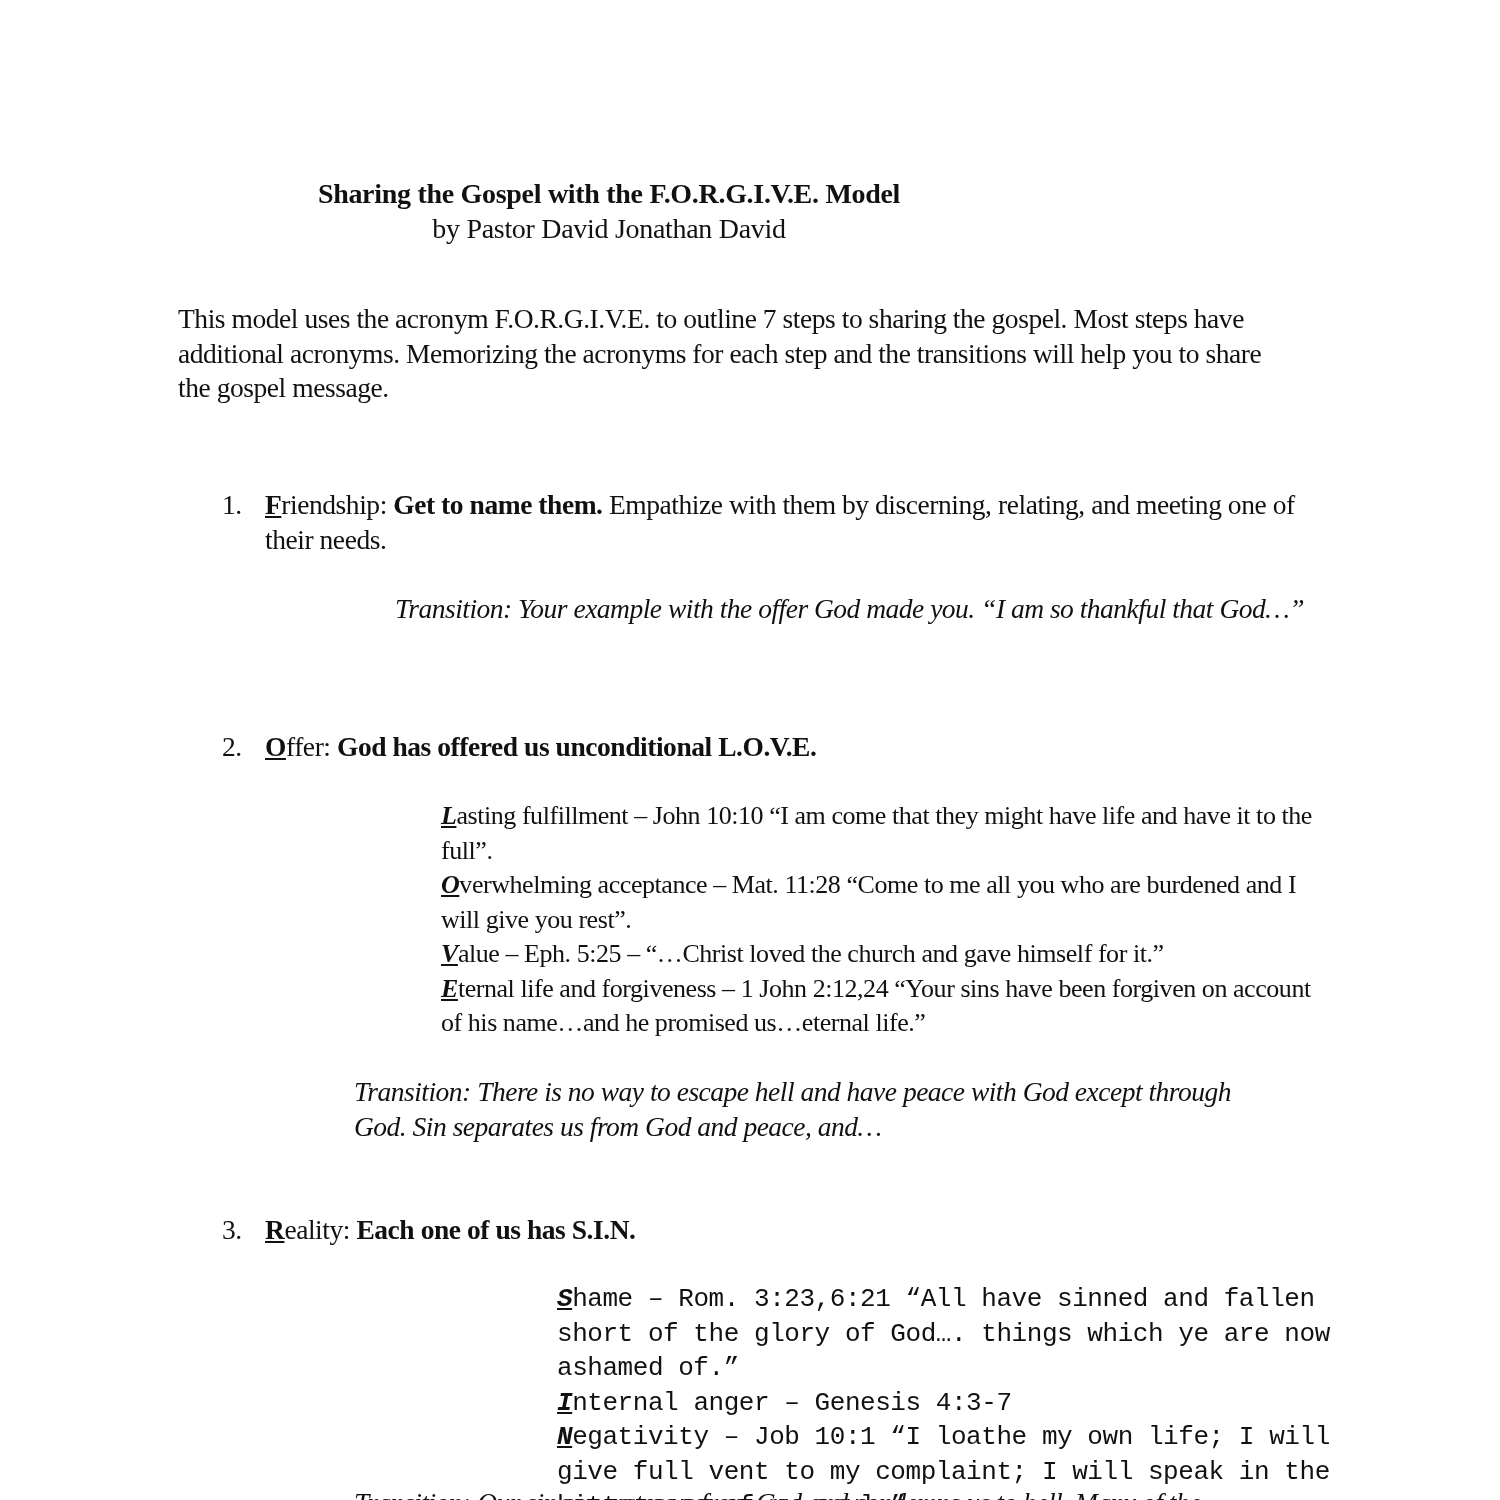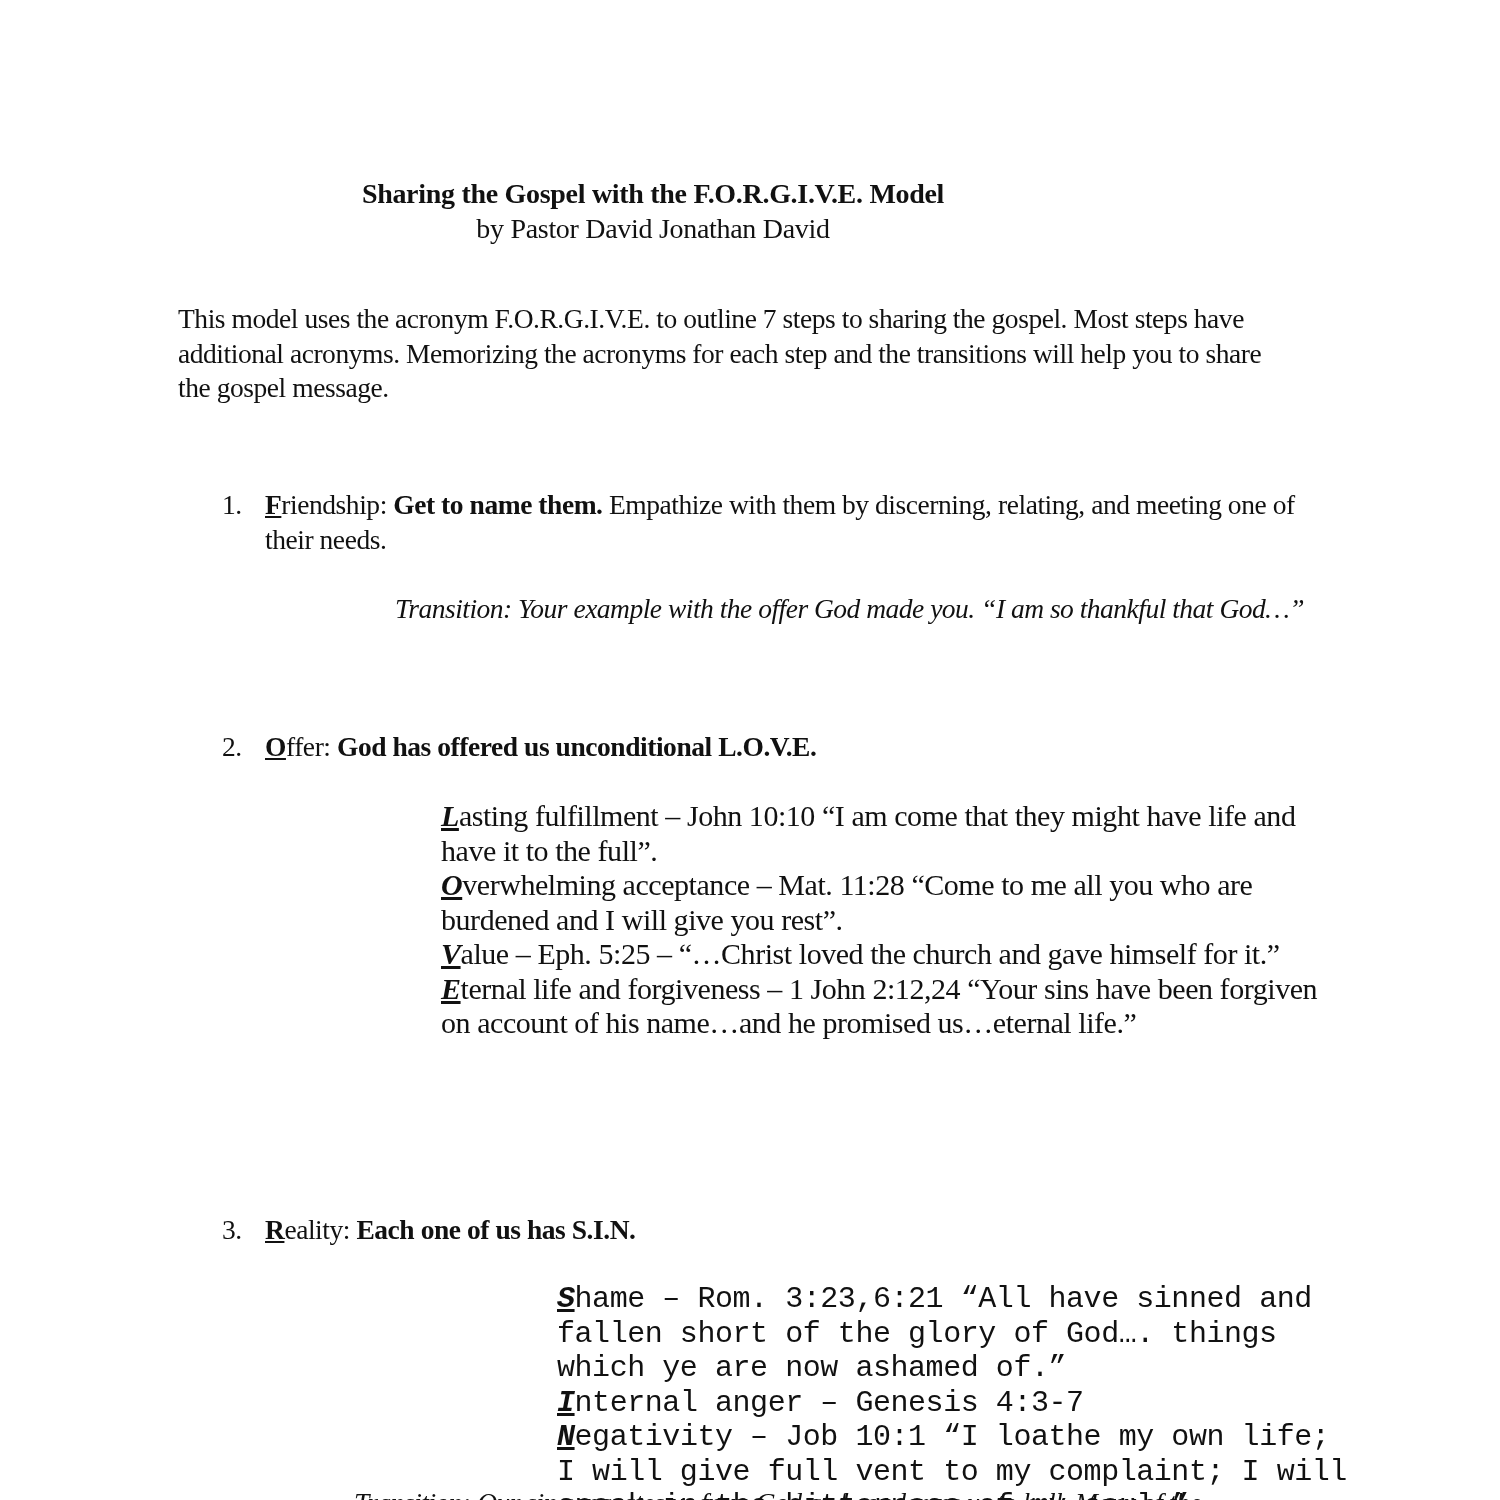--- a/index.html
+++ b/index.html
@@ -2,32 +2,32 @@
 <html><head>
 <meta charset="utf-8">
 <style>
   html, body { margin: 0; padding: 0; }
   body {
     width: 1500px; height: 1500px; overflow: hidden; background: #ffffff;
     font-family: "Liberation Serif", "DejaVu Serif", serif; color: #111111;
     position: relative;
   }
   .page { position: absolute; left: 0; top: 0; width: 1500px; height: 1500px; }
-  .title-block { position: absolute; top: 176px; left: 0; width: 1218px; text-align: center; margin-left: 44px; }
+  .title-block { position: absolute; top: 176px; left: 0; width: 1218px; text-align: center; }
   .title { font-weight: bold; font-size: 28px; line-height: 36px; letter-spacing: -0.3px; }
   .author { font-size: 28px; line-height: 34px; letter-spacing: -0.3px; }
   .intro { position: absolute; top: 302px; left: 178px; width: 1120px; font-size: 27.5px; line-height: 34.5px; letter-spacing: -0.45px; }
   .step { position: absolute; left: 222px; width: 1080px; font-size: 27.5px; line-height: 34.5px; letter-spacing: -0.45px; }
   .step .num { position: absolute; left: 0; top: 0; }
   .step .body { margin-left: 43px; }
   .acr { font-weight: bold; text-decoration: underline; }
   .acr-i { font-weight: bold; font-style: italic; text-decoration: underline; }
   .bold { font-weight: bold; }
   .transition { position: absolute; left: 354px; width: 960px; font-style: italic; font-size: 27.5px; line-height: 34.5px; letter-spacing: -0.5px; }
-  .sublist { position: absolute; font-size: 30px; line-height: 34.5px; letter-spacing: -0.45px; }
+  .sublist { position: absolute; font-size: 26px; line-height: 34.5px; letter-spacing: -0.45px; }
   .sublist div { margin: 0; }
 </style>
 </head>
 <body>
 
 <div class="page">
 
   <div class="title-block">
     <div class="title">Sharing the Gospel with the F.O.R.G.I.V.E. Model</div>
     <div class="author">by Pastor David Jonathan David</div>
@@ -44,20 +44,21 @@
   <div class="step" style="top:730px;">
     <span class="num">2.</span>
     <div class="body"><span class="acr">O</span><span>ffer: </span><span class="bold">God has offered us unconditional L.O.V.E.</span></div>
   </div>
   <div class="sublist" style="top:799px; left:441px; width:880px;">
     <div><span class="acr-i">L</span><span>asting fulfillment – John 10:10 “I am come that they might have life and have it to the full”.</span></div>
     <div><span class="acr-i">O</span><span>verwhelming acceptance – Mat. 11:28 “Come to me all you who are burdened and I will give you rest”.</span></div>
     <div style="white-space:nowrap;"><span class="acr-i">V</span><span>alue – Eph. 5:25 – “…Christ loved the church and gave himself for it.”</span></div>
     <div><span class="acr-i">E</span><span>ternal life and forgiveness – 1 John 2:12,24 “Your sins have been forgiven on account of his name…and he promised us…eternal life.”</span></div>
   </div>
+  <div class="transition" style="top:1075px; width:920px;">Transition: There is no way to escape hell and have peace with God except through God. Sin separates us from God and peace, and…</div>
 
   <div class="step" style="top:1213px;">
     <span class="num">3.</span>
     <div class="body"><span class="acr">R</span><span>eality: </span><span class="bold">Each one of us has S.I.N.</span></div>
   </div>
   <div class="sublist" style="top:1282px; left:557px; width:800px;font-family:Liberation Mono, monospace;">
     <div><span class="acr-i">S</span><span>hame – Rom. 3:23,6:21 “All have sinned and fallen short of the glory of God…. things which ye are now ashamed of.”</span></div>
     <div><span class="acr-i">I</span><span>nternal anger – Genesis 4:3-7</span></div>
     <div><span class="acr-i">N</span><span>egativity – Job 10:1 “I loathe my own life; I will give full vent to my complaint; I will speak in the bitterness of my soul.”</span></div>
   </div>

